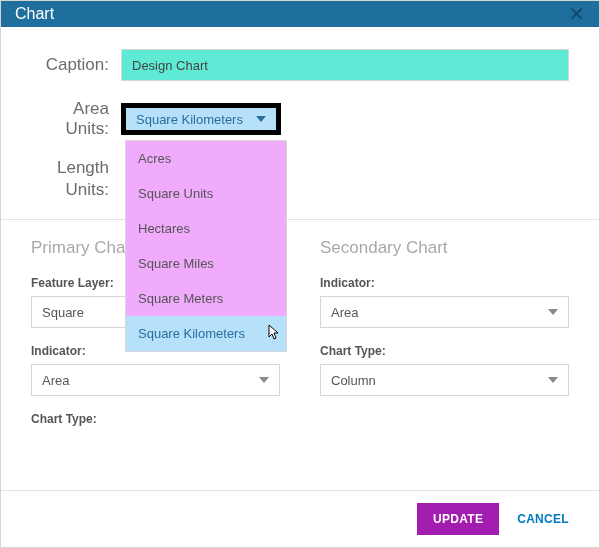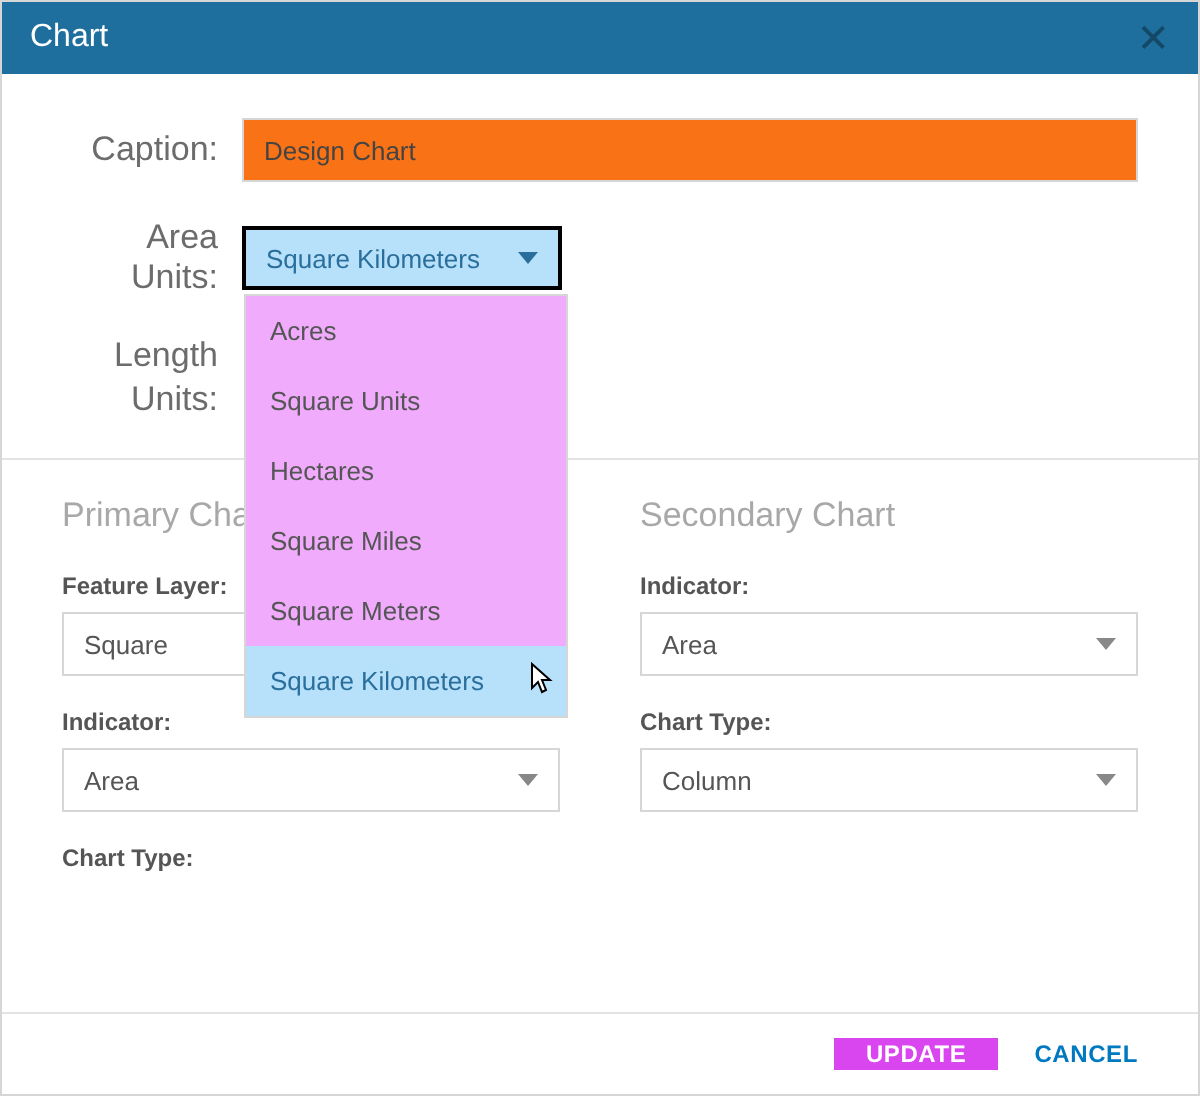--- a/index.html
+++ b/index.html
@@ -1,43 +1,43 @@
 <!DOCTYPE html>
 <html><head>
 <meta charset="utf-8">
 <style>
 * { box-sizing: border-box; margin: 0; padding: 0; }
 body { font-family: "Segoe UI", Arial, sans-serif; font-size: 13px; color: #444; background: #fff; width: 600px; height: 548px; overflow: hidden; }
 .dialog { width: 600px; height: 548px; border: 1px solid #d6d6d6; background: #fff; display: flex; flex-direction: column; }
-.titlebar { background: #1f6f9e; color: #fff; height: 36px; display: flex; align-items: center; justify-content: space-between; padding: 0 14px; }
+.titlebar { background: #1f6f9e; color: #fff; height: 26px; display: flex; align-items: center; justify-content: space-between; padding: 0 14px; }
 .titlebar .title { font-size: 16px; font-weight: 400; }
 .close-x { color: rgba(0,0,0,0.35); font-size: 20px; cursor: pointer; }
 .content { padding: 22px 30px 0 30px; flex: 1; position: relative; }
 .row { display: flex; align-items: center; margin-bottom: 18px; }
 .row .lbl { width: 90px; text-align: right; color: #6c6c6c; font-size: 17px; padding-right: 12px; }
 .row .lbl.two { line-height: 1.3; }
-.caption-input { flex: 1; height: 32px; border: 1px solid #d6d6d6; padding: 0 10px; font-size: 13px; color: #444; background: #f97316; }
-.dd { position: relative; width: 160px; height: 32px; border: 2px solid #000000; background: #b7e0fb; display: flex; align-items: center; padding: 0 10px; color: #2a6f9c; cursor: pointer; }
+.caption-input { flex: 1; height: 32px; border: 1px solid #d6d6d6; padding: 0 10px; font-size: 13px; color: #444; background: #5eead4; }
+.dd { position: relative; width: 160px; height: 32px; border: 5px solid #000000; background: #b7e0fb; display: flex; align-items: center; padding: 0 10px; color: #2a6f9c; cursor: pointer; }
 .dd .arrow { margin-left: auto; }
 .dd .arrow svg { display: block; }
 .dropdown-list { position: absolute; top: 32px; left: -1px; width: 162px; background: #f0abfc; border: 1px solid #d6d6d6; z-index: 20; }
 .dropdown-list .opt { height: 35px; display: flex; align-items: center; padding: 0 12px; color: #555; cursor: pointer; position: relative; }
 .dropdown-list .opt.sel { background: #b7e0fb; color: #2a6f9c; }
 .cursor { position: absolute; right: 6px; top: 8px; pointer-events: none; }
 hr.sep { border: none; border-top: 1px solid #e3e3e3; margin: 12px -30px 18px -30px; }
 .cols { display: flex; gap: 40px; }
 .col { flex: 1; }
 .col h3 { font-weight: 400; color: #a8a8a8; font-size: 17px; margin-bottom: 18px; }
 .field { margin-bottom: 16px; }
 .field .flbl { font-size: 12px; color: #555; font-weight: 600; margin-bottom: 6px; display: block; }
 .select { height: 32px; border: 1px solid #d6d6d6; display: flex; align-items: center; padding: 0 10px; background: #fff; cursor: pointer; color: #555; }
 .select .arrow { margin-left: auto; }
 .select .arrow svg { display: block; }
 .footer { border-top: 1px solid #e3e3e3; padding: 12px 20px; display: flex; justify-content: flex-end; gap: 8px; align-items: center; }
-.btn-update { background: #d946ef; color: #fff; border: none; height: 16px; padding: 0 16px; font-size: 12px; font-weight: 600; cursor: pointer; letter-spacing: 0.3px; }
+.btn-update { background: #a21caf; color: #fff; border: none; height: 32px; padding: 0 16px; font-size: 12px; font-weight: 600; cursor: pointer; letter-spacing: 0.3px; }
 .btn-cancel { background: none; border: none; color: #0079c1; font-size: 12px; font-weight: 600; cursor: pointer; padding: 0 10px; letter-spacing: 0.3px; }
 </style>
 </head>
 <body>
 
 <div class="dialog">
   <div class="titlebar">
     <span class="title">Chart</span>
     <span class="close-x">✕</span>
   </div>

